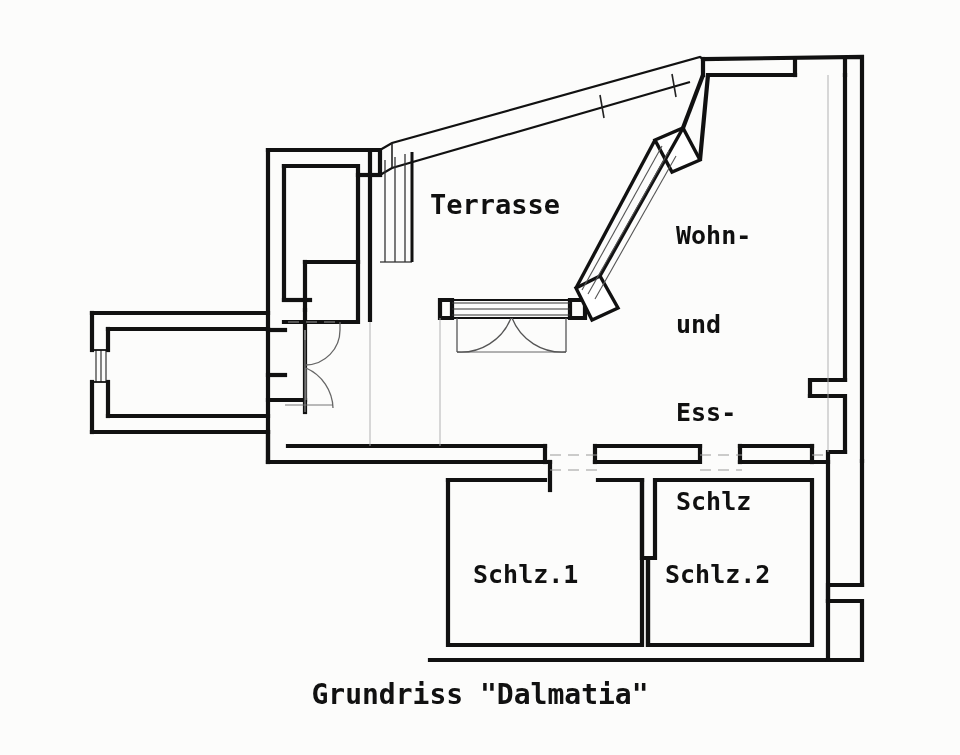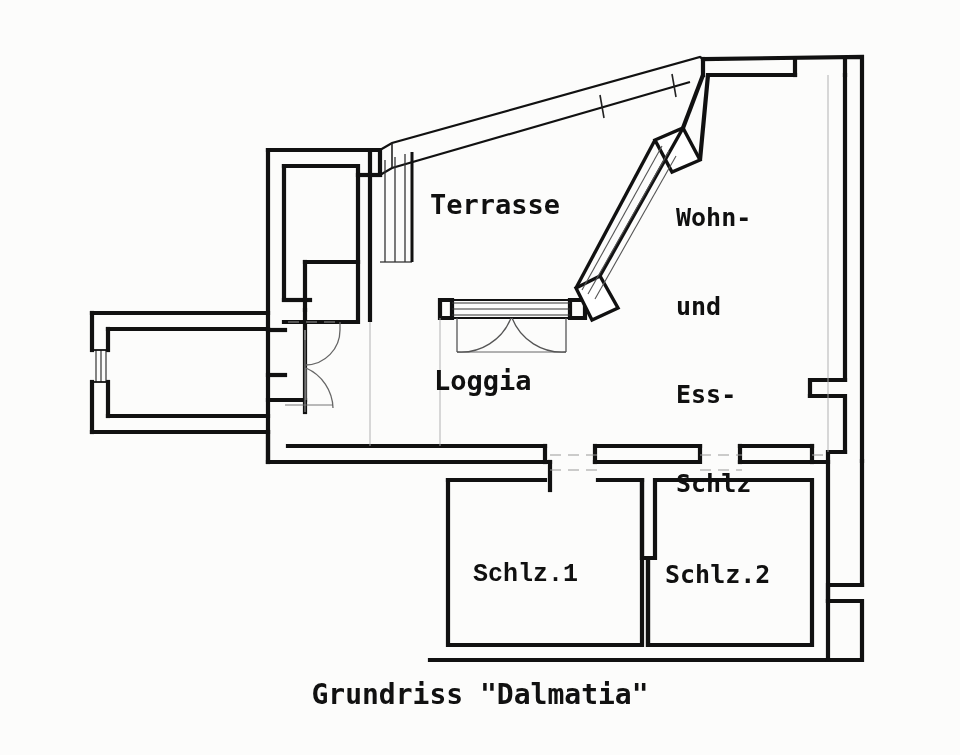--- a/index.html
+++ b/index.html
@@ -34,39 +34,38 @@
     letter-spacing: 0px;
     user-select: none;
   }
   #label-terrasse {
     left: 430px;
     top: 190px;
     font-size: 27px;
   }
   #label-wohn {
     left: 676px;
-    top: 144px;
+    top: 162px;
     font-size: 25px;
     line-height: 1.18;
   }
   #label-loggia {
     left: 434px;
     top: 366px;
     font-size: 27px;
   }
   #label-badwc {
     left: 124px;
     top: 349px;
     font-size: 27px;
   }
   #label-schlz1 {
     left: 473px;
     top: 561px;
     font-size: 25px;
-    font-family: Liberation Mono, monospace;
   }
   #label-schlz2 {
     left: 665px;
     top: 561px;
     font-size: 25px;
     text-align: right;
   }
   #caption {
     position: absolute;
     left: 0;
@@ -262,21 +261,20 @@
 
   <div class="room-label" id="label-terrasse">Terrasse</div>
 
   <div class="room-label" id="label-wohn">
     <div>Wohn-</div>
     <div>und</div>
     <div>Ess-</div>
     <div>Schlz</div>
   </div>
 
-  <div class="room-label" id="label-loggia">Loggia</div>
 
 
   <div class="room-label" id="label-schlz1">Schlz.1</div>
 
   <div class="room-label" id="label-schlz2">Schlz.2</div>
 
   <div id="caption">Grundriss "Dalmatia"</div>
 
 </div>
 

